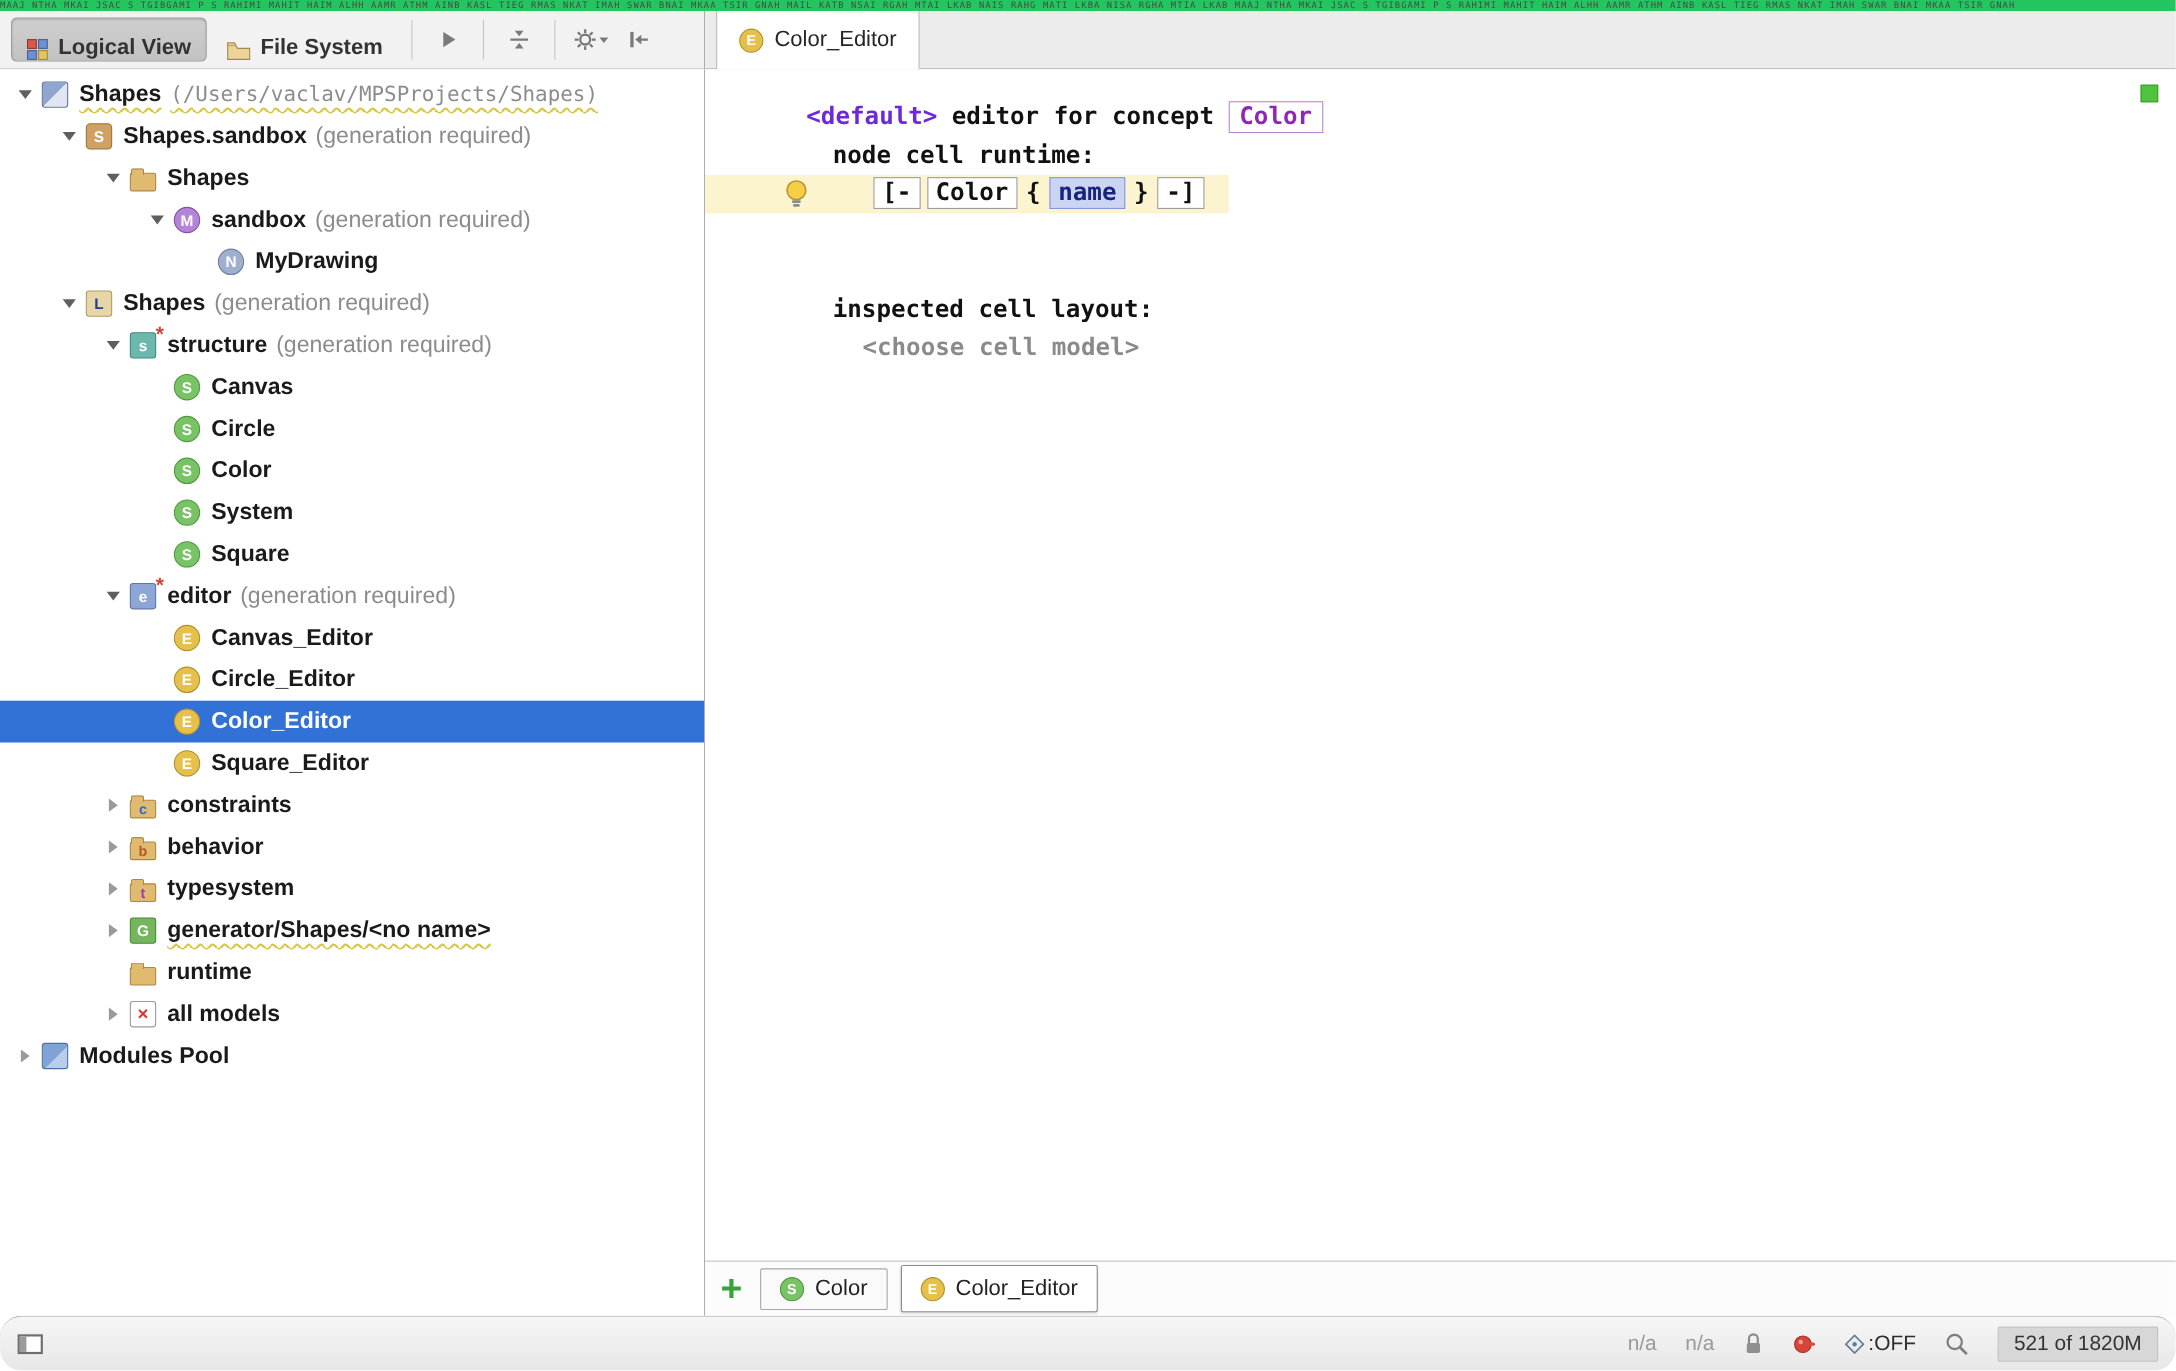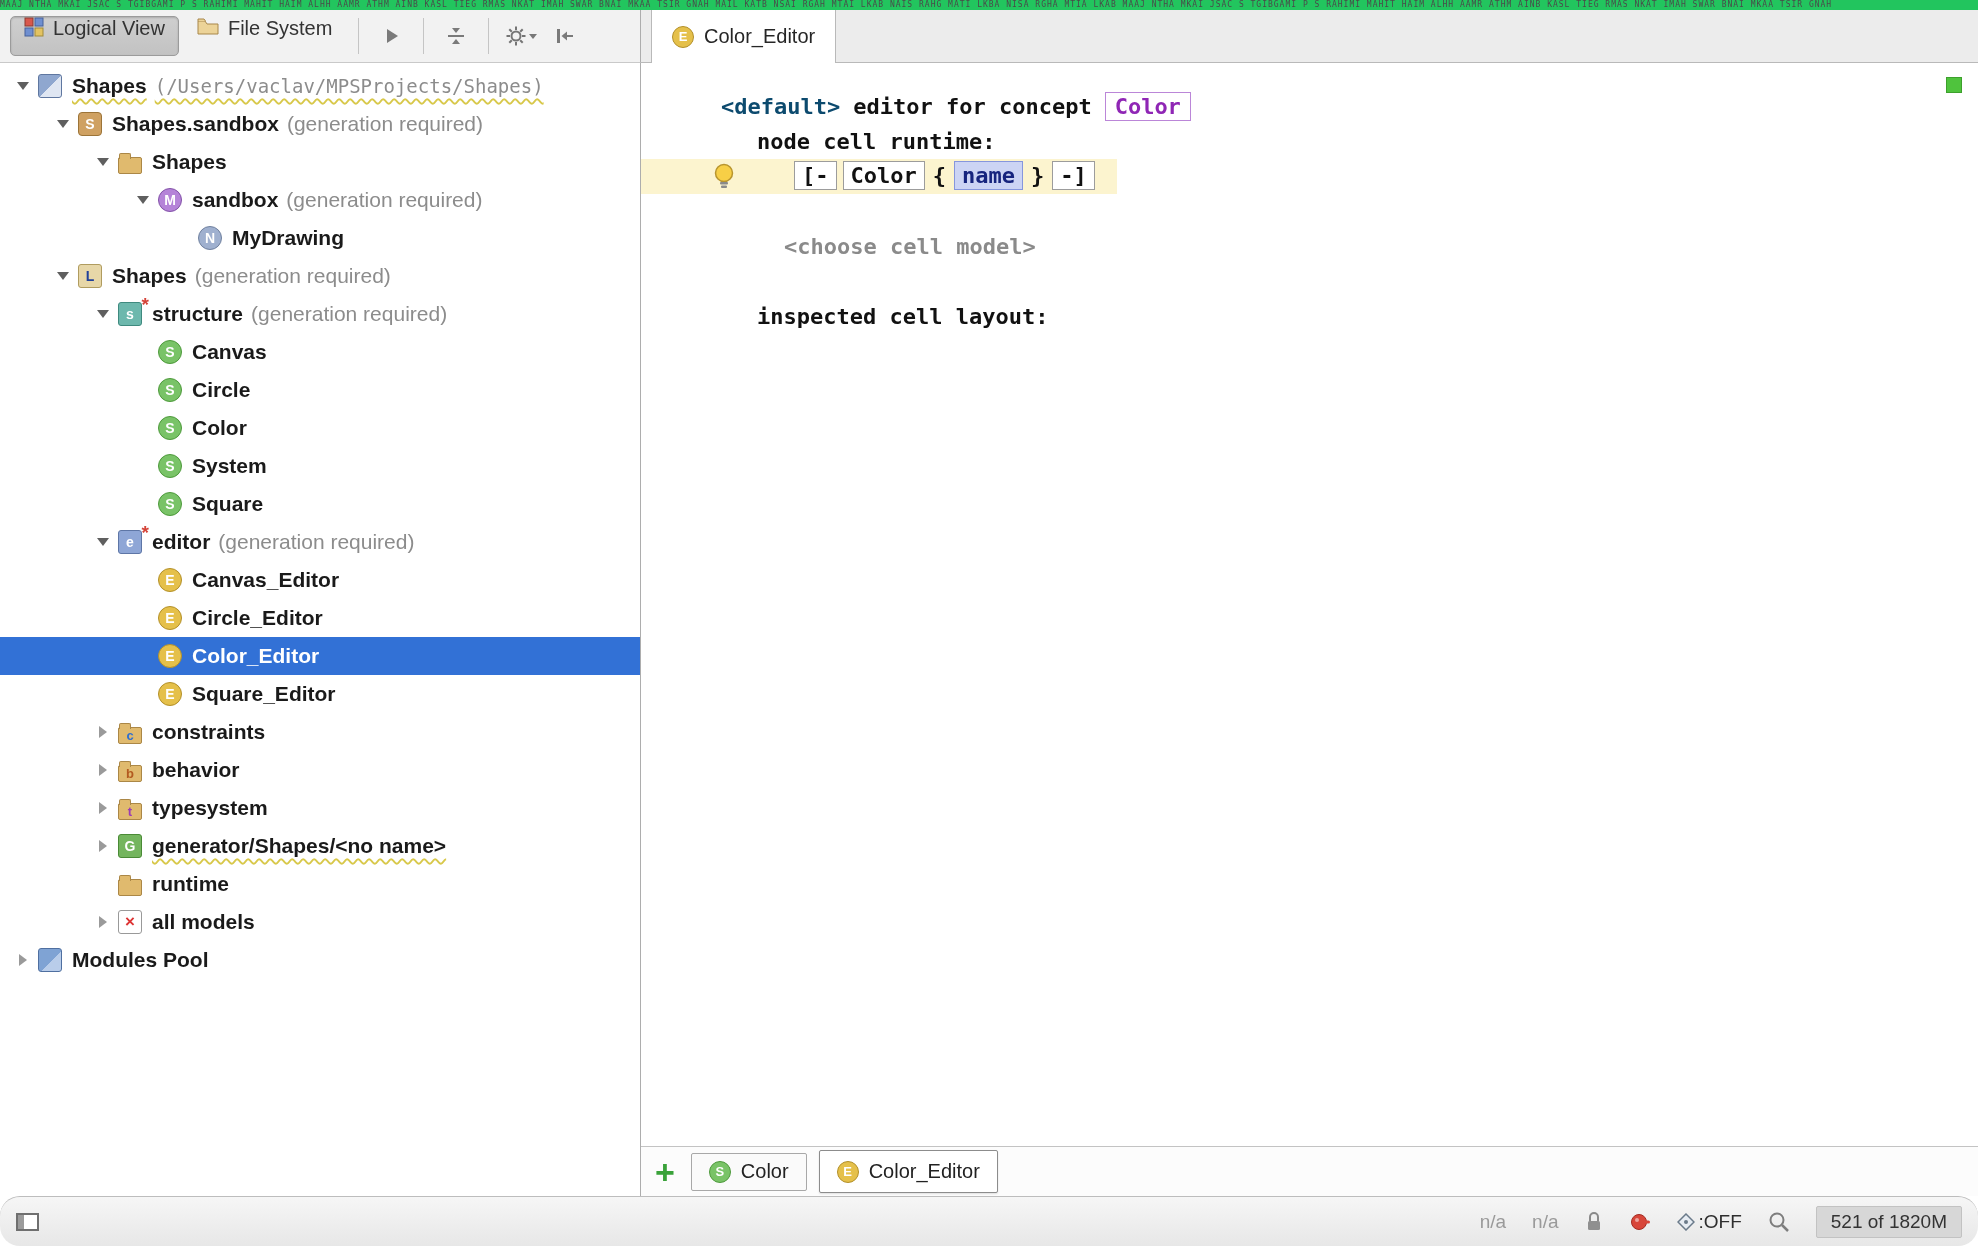--- a/index.html
+++ b/index.html
@@ -18,22 +18,22 @@
   .tl { width:16px; height:16px; border-radius:50%; display:inline-block; }
   .tl.red { background:#fc5753; border:1px solid #dd3c35; }
   .tl.yellow { background:#fdbc40; border:1px solid #de9e33; }
   .tl.green { background:#33c748; border:1px solid #24a734; }
   .title-center { display:flex; align-items:center; gap:9px; font-size:19px; color:#3c3c3c; }
 
   
   .topband { height:53px; flex:0 0 53px; display:flex; }
   .left-toolbar { width:641px; flex:0 0 641px; border-right:1px solid #adadad; border-bottom:1px solid #c9c9c9;
     background:#f2f2f2; display:flex; align-items:center; padding:0 6px 0 10px; gap:4px; }
-  .tool-tab { display:flex; align-items:flex-start; gap:9px; height:40px; padding:0 13px; border:1px solid transparent;
-    border-radius:5px; font-size:20px; font-weight:400; color:#333; background:transparent; white-space:nowrap; }
+  .tool-tab { display:flex; align-items:flex-end; gap:9px; height:40px; padding:0 13px; border:1px solid transparent;
+    border-radius:5px; font-size:20px; font-weight:700; color:#333; background:transparent; white-space:nowrap; }
   .tool-tab.selected { background:linear-gradient(#cfcfcf,#c2c2c2); border-color:#9b9b9b; box-shadow:inset 0 1px 2px rgba(0,0,0,.18); }
   .vsep { width:1px; height:36px; background:#c5c5c5; margin:0 8px; flex:0 0 1px; }
   .tbtn { width:40px; height:38px; display:flex; align-items:center; justify-content:center; gap:2px; }
   .mini-chev { width:0; height:0; border-left:4px solid transparent; border-right:4px solid transparent; border-top:5px solid #787878; }
 
   .editor-tabbar { flex:1; background:#ececec; border-bottom:1px solid #b9b9b9; display:flex; align-items:stretch; padding-left:10px; }
   .etab { display:flex; align-items:center; gap:10px; padding:0 20px; background:#fff; border-left:1px solid #b9b9b9;
     border-right:1px solid #b9b9b9; font-size:20px; color:#262626; position:relative; top:0; height:53px; }
 
   .circ { width:22px; height:22px; border-radius:50%; display:inline-flex; align-items:center; justify-content:center;
@@ -74,21 +74,21 @@
   .ticon-folder::before, .ticon-folderbadge::before { content:''; position:absolute; top:-5px; left:0; width:10px; height:5px;
     background:#e0ba6e; border:1px solid #ab8746; border-bottom:none; border-radius:2px 2px 0 0; }
   .ticon.star::after { content:'*'; position:absolute; top:-9px; right:-8px; color:#d44338; font-size:19px; font-weight:700; }
 
   
   .editor-region { flex:1; display:flex; flex-direction:column; min-width:0; background:#fff; }
   .editor-area { flex:1; position:relative; padding-top:26px; font-family:"DejaVu Sans Mono", monospace; overflow:hidden; }
   .green-square { position:absolute; top:14px; right:16px; width:16px; height:16px; background:#4fc33d; border:1px solid #3da02c; }
   .ed-line { height:35px; display:flex; align-items:center; font-size:22px; font-weight:700; color:#111; }
   .ed-header { padding-left:80px; }
-  .kw-default { color:#0c4a6e; }
+  .kw-default { color:#6d28d9;margin-left:12px; }
   .kw { margin-left:13px; }
   .concept-ref { margin-left:13px; border:1px solid #bb86d8; color:#8f26b5; padding:1px 9px; background:#fff; }
   .ed-nodecell { padding-left:116px; }
   .ed-cellrow { position:relative; height:35px; }
   .hlband { position:absolute; left:0; top:0; bottom:0; width:476px; background:#fcf4cf; }
   .bulb { position:absolute; left:71px; top:4px; }
   .tokens { position:absolute; left:153px; top:2px; display:flex; gap:6px; align-items:center; }
   .tok { font-family:"DejaVu Sans Mono", monospace; font-size:22px; font-weight:700; line-height:27px; padding:0 7px; color:#111; }
   .tok-bracket, .tok-constant { border:1px solid #9c9c9c; background:#fff; }
   .tok-brace { padding:0 2px; background:transparent; }
@@ -367,22 +367,22 @@
               <span class="tok tok-constant">Color</span>
               <span class="tok tok-brace">{</span>
               <span class="tok tok-property">name</span>
               <span class="tok tok-brace">}</span>
               <span class="tok tok-bracket">-]</span>
             </span>
         </div>
 
         <div class="ed-line"></div>
 
+        <div class="ed-line ed-inspected">inspected cell layout:</div>
         <div class="ed-line ed-choose">&lt;choose cell model&gt;</div>
-        <div class="ed-line ed-inspected">inspected cell layout:</div>
       </div>
 
       <div class="bottom-tabbar">
         <span class="add-tab">+</span>
         <div class="btab">
           <span class="circ circ-S">S</span>
           <span>Color</span>
         </div>
         <div class="btab active">
           <span class="circ circ-E">E</span>

